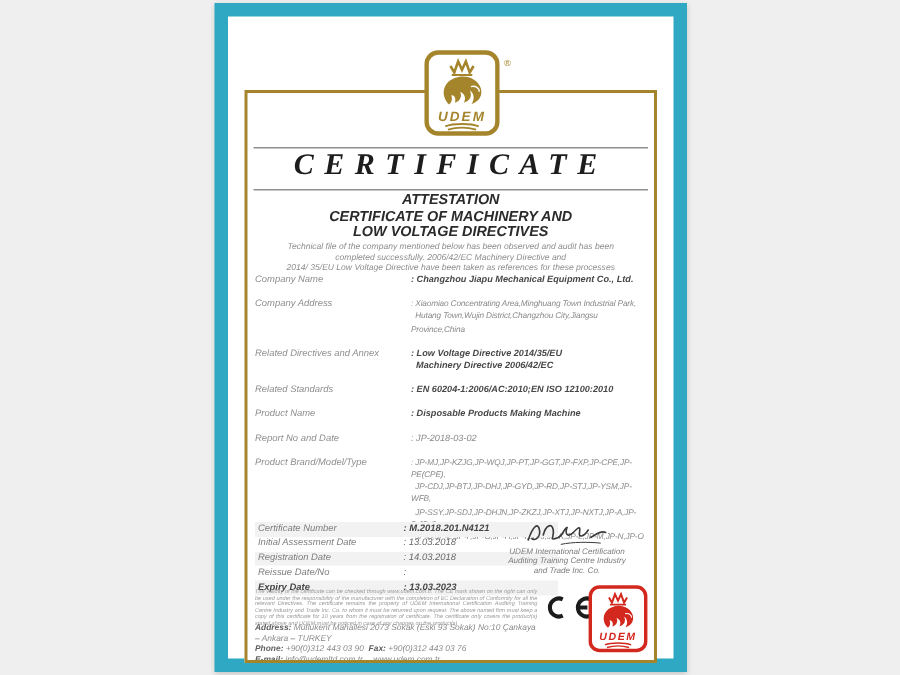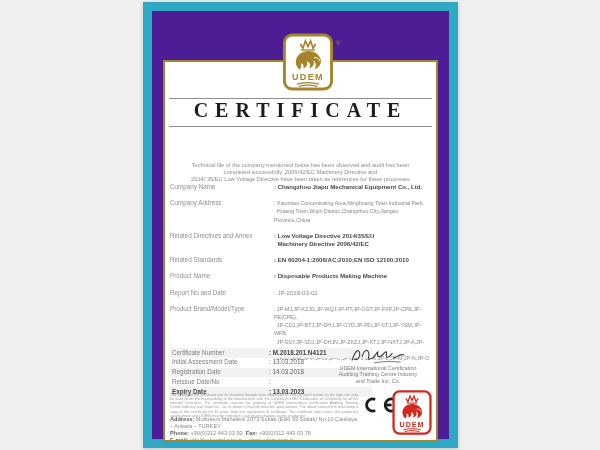--- a/index.html
+++ b/index.html
@@ -6,21 +6,21 @@
   body{
     width:600px;height:450px;position:relative;overflow:hidden;
     background:#efefef;
     font-family:"Liberation Sans",sans-serif;
     -webkit-font-smoothing:antialiased;
   }
   .cert{
     position:absolute;left:143px;top:2px;width:315px;height:446px;
     background:#2fa8c3;box-shadow:0 1px 4px rgba(0,0,0,.18);
   }
-  .cert-white{position:absolute;inset:9px;background:#4c1d95;}
+  .cert-white{position:absolute;inset:9px;background:#ffffff;font-style:italic;}
   .frame{
     position:absolute;left:11px;top:49px;width:271px;height:378px;
     border:2px solid #a5852c;background:#fff;
   }
   .frame-content{position:absolute;inset:0;overflow:hidden;}
   
   .logo-gold{
     position:absolute;left:129px;top:21px;width:54px;height:60px;z-index:3;color:#a5852c;
   }
   .logo-gold svg{width:100%;height:100%;display:block;}
@@ -102,20 +102,23 @@
       </span>
     <span class="reg-mark">®</span>
 
     <div class="frame">
       <div class="frame-content">
 
         <div class="rule r1"></div>
         <div class="title">CERTIFICATE</div>
         <div class="rule r2"></div>
 
+        <div class="heading">ATTESTATION
+CERTIFICATE OF MACHINERY AND
+LOW VOLTAGE DIRECTIVES</div>
 
         <div class="intro">Technical file of the company mentioned below has been observed and audit has been
 completed successfully. 2006/42/EC  Machinery Directive and
 2014/ 35/EU Low Voltage Directive have been taken as references for these processes</div>
 
         <div class="fields">
           <div class="field">
             <div class="lab">Company Name</div>
             <div class="val bold">: Changzhou Jiapu Mechanical Equipment Co., Ltd.</div>
           </div>

